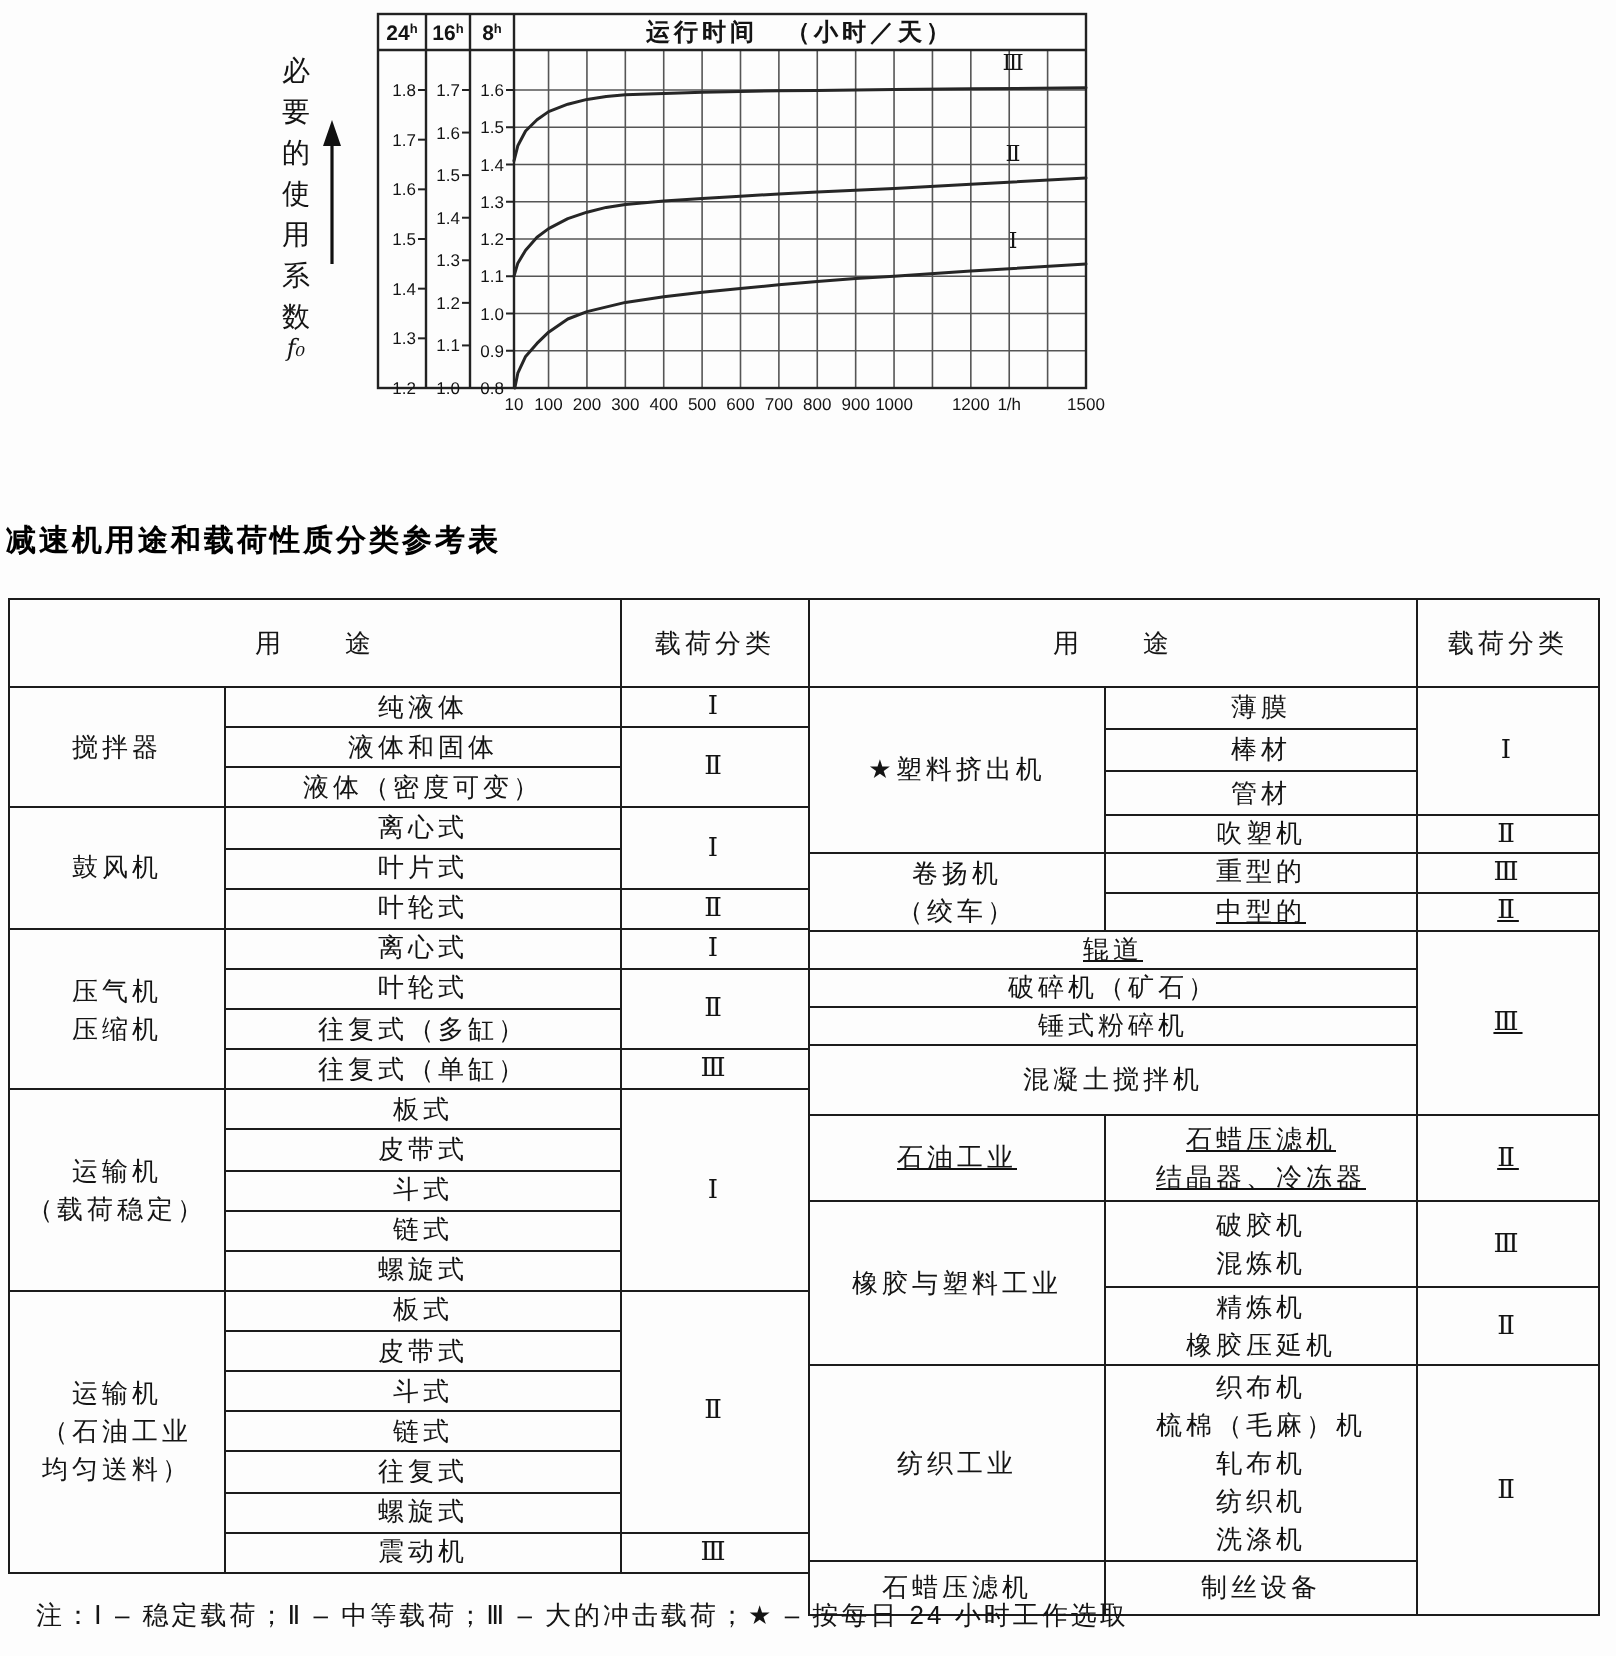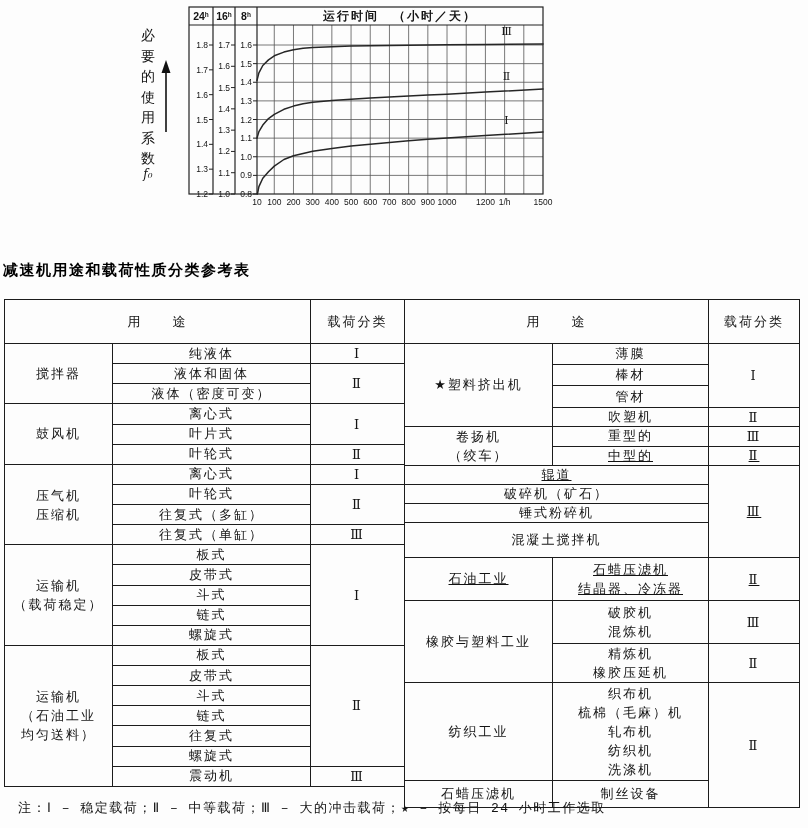--- a/index.html
+++ b/index.html
@@ -19,21 +19,21 @@
     border:1px solid #1c1c1c;text-align:center;vertical-align:middle;
     font-size:13px;font-weight:normal;letter-spacing:2px;padding:0;color:#141414;
   }
   table.ref th{height:43px;}
   table.ref-right{margin-left:-1px;}
   td.load-cell{
     font-family:"DejaVu Serif","DejaVu Sans",serif;letter-spacing:0;font-size:13px;
   }
   .cell-line{line-height:19px;}
   .note-line{
-    position:absolute;left:18px;top:799px;font-size:13px;letter-spacing:1.5px;color:#141414;font-family:Liberation Mono, monospace;
+    position:absolute;left:18px;top:799px;font-size:13px;letter-spacing:1.5px;color:#141414;
   }
   svg text{fill:#141414;}
 </style>
 </head>
 <body>
 
 <div class="chart-wrap">
   <svg id="chart-svg" width="460" height="218">
       <g stroke="#555555" stroke-width="0.8" fill="none">
         <line x1="159.27516778523488" y1="25" x2="159.27516778523488" y2="194"></line>

